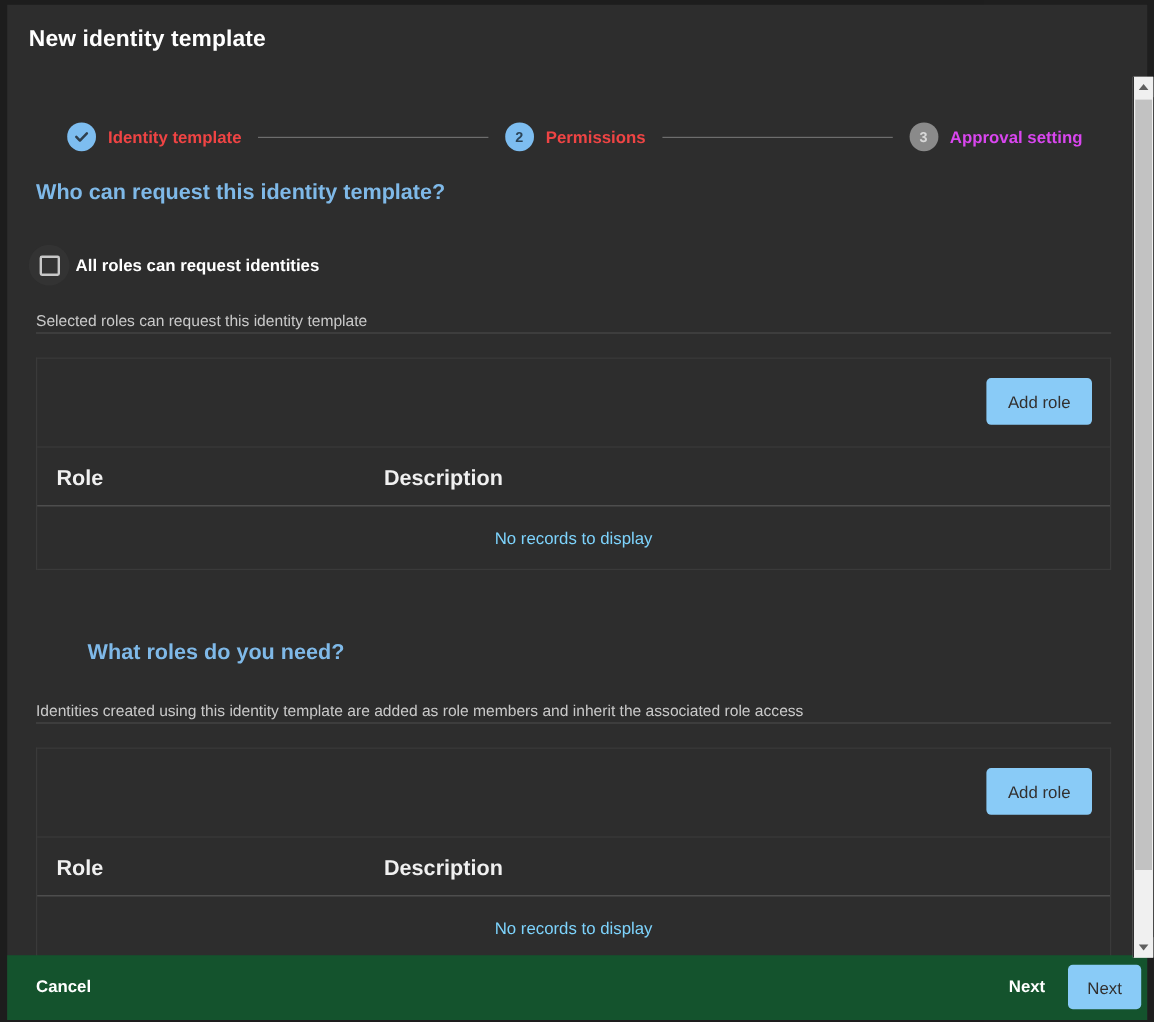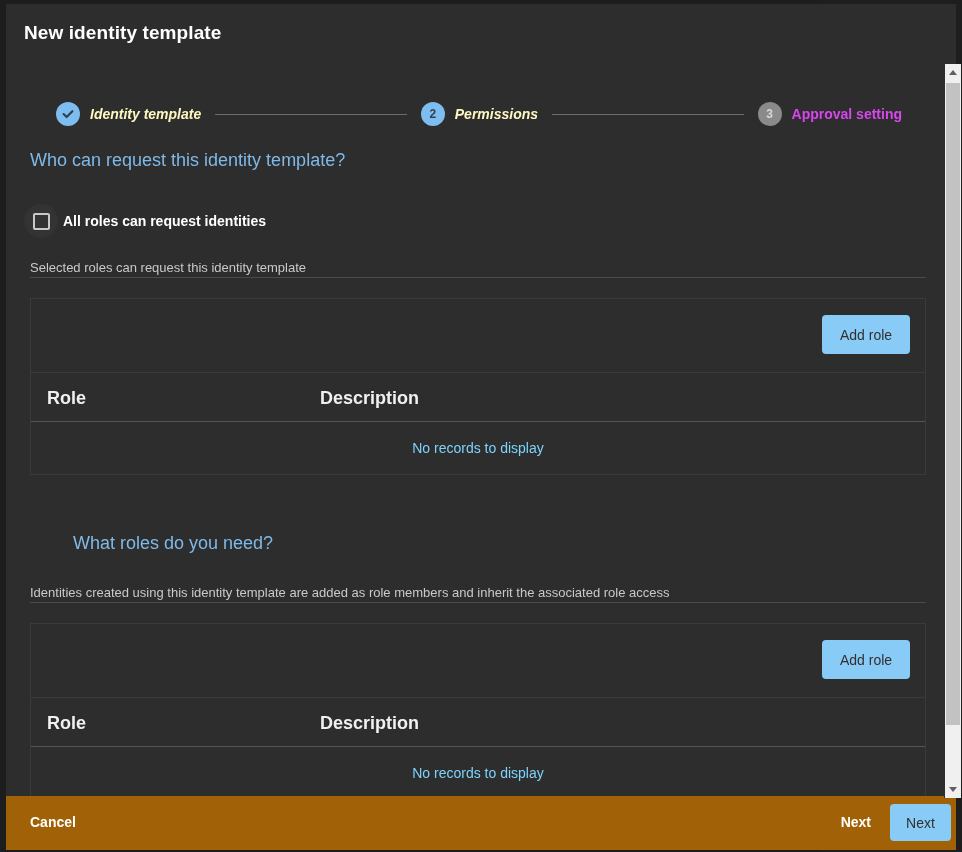--- a/index.html
+++ b/index.html
@@ -103,37 +103,37 @@
     color: #d8d8d8;
     font-weight: bold;
   }
   .step-circle svg { display: block; }
   .step-label {
     margin-left: 10px;
     font-size: 14px;
     font-weight: bold;
     white-space: nowrap;
   }
-  .step-label.done, .step-label.active { color: #fef9c3; font-style: italic; }
+  .step-label.done, .step-label.active { color: #ef4444; }
   .step-label.todo { color: #d946ef; }
   .step-connector {
     flex: 1 1 auto;
     height: 1px;
     background: #6d6d6d;
     margin: 0 14px;
     min-width: 20px;
   }
 
   
   .section-heading {
     position: absolute;
     left: 24px;
     font-size: 18px;
     color: #7fb9e8;
-    font-weight: normal;
+    font-weight: bold;
   }
   .section-sub {
     position: absolute;
     left: 24px;
     font-size: 13px;
     color: #c9c9c9;
     text-align: right;
   }
   .section-rule {
     position: absolute;
@@ -273,21 +273,21 @@
     cursor: default;
   }
 
   
   #footer {
     position: absolute;
     left: 0;
     bottom: 0;
     width: 950px;
     height: 54px;
-    background: #a16207;
+    background: #14532d;
   }
   #cancel-btn {
     position: absolute;
     left: 16px;
     top: 12px;
     background: none;
     border: none;
     color: #ffffff;
     font-size: 14px;
     font-weight: bold;

